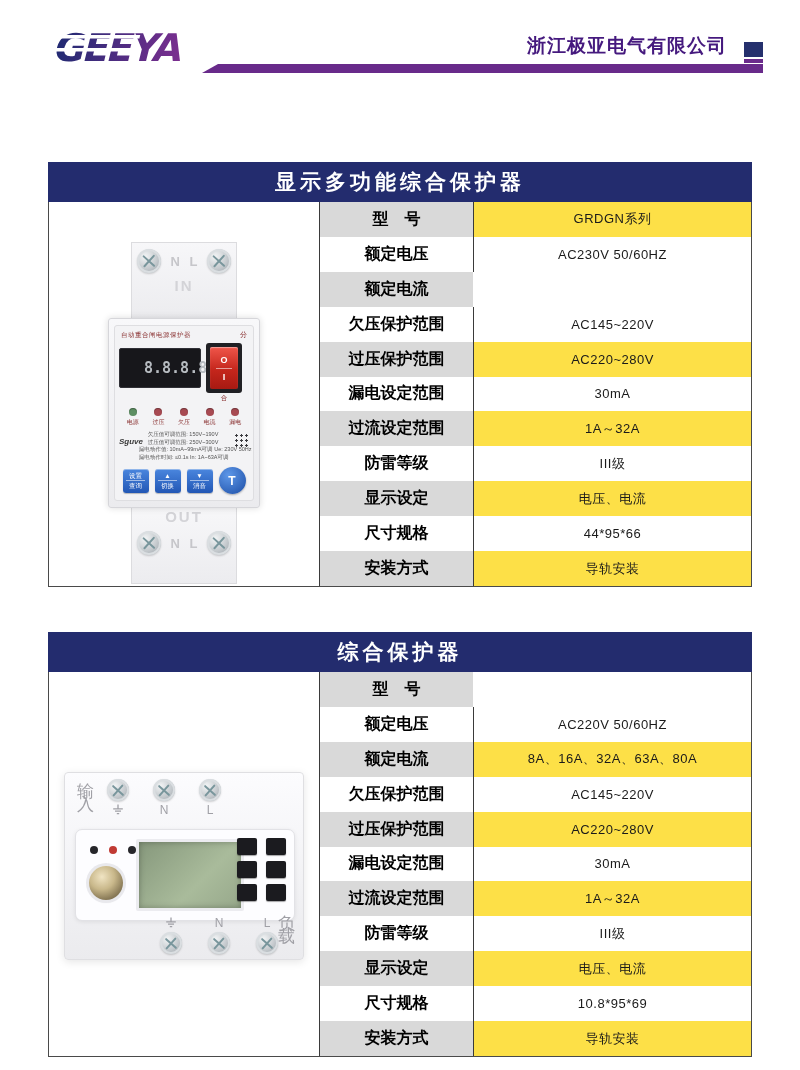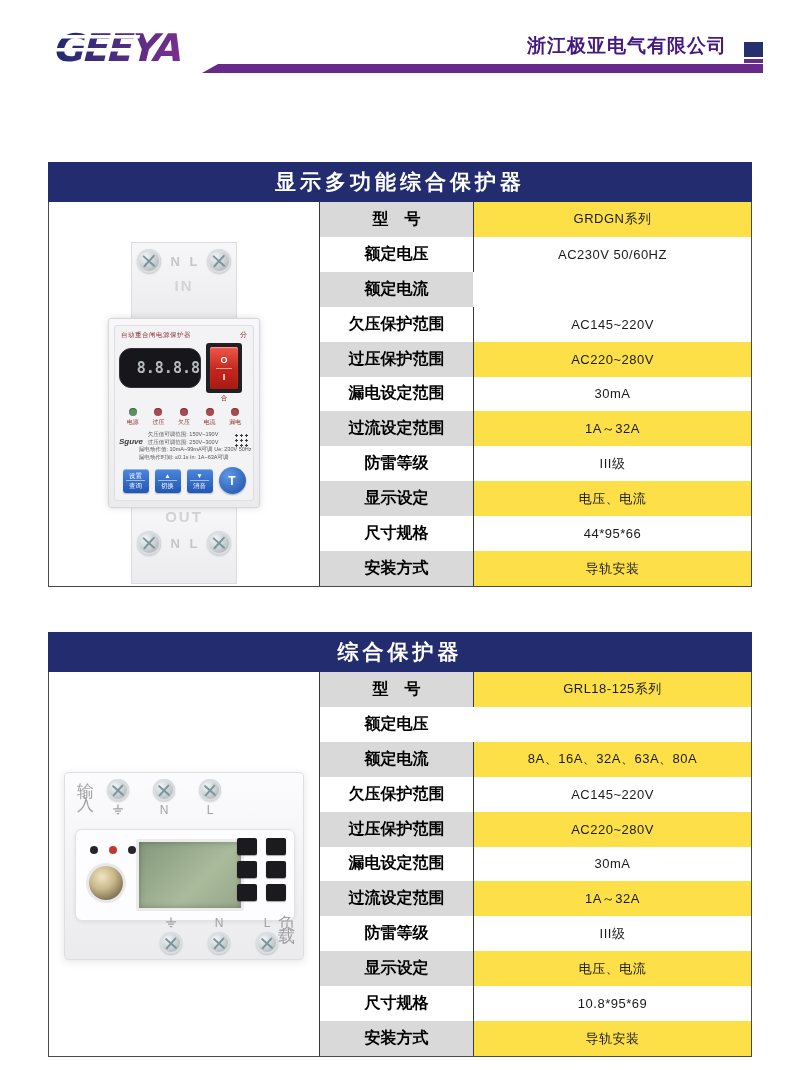--- a/index.html
+++ b/index.html
@@ -51,22 +51,22 @@
   .d1-terms { display:flex; align-items:center; justify-content:space-between; padding:6px 5px 0 5px; }
   .nl { color:#c6c6ca; font-size:13px; font-weight:bold; }
   .d1-inout { text-align:center; color:#d3d3d7; font-size:15px; font-weight:bold; letter-spacing:2px; margin-top:4px; }
   .d1-body { width:152px; background:linear-gradient(#f8f8fa,#ebebee); border:1px solid #d6d6da; border-radius:3px;
              padding:6px 5px; z-index:2; box-shadow:0 0 7px rgba(0,0,0,.14); }
   .d1-panel { background:#f3f3f5; border:1px solid #dedee1; border-radius:3px; padding:4px 4px 6px 4px; }
   .d1-titlerow { display:flex; justify-content:space-between; align-items:center; padding:0 2px; }
   .d1-title { font-size:6.5px; color:#8a3232; letter-spacing:0.5px; }
   .d1-fen { font-size:7px; color:#8a3232; }
   .d1-disprow { display:flex; gap:5px; margin-top:3px; align-items:flex-start; }
-  .d1-display { width:82px; height:40px; margin-top:5px; background:#17171b; border:1px solid #303036; border-radius:12px;
-                display:flex; align-items:center; justify-content:flex-end; }
+  .d1-display { width:82px; height:40px; margin-top:5px; background:#17171b; border:1px solid #303036; border-radius:2px;
+                display:flex; align-items:center; justify-content:flex-start;padding-left:24px; }
   .d1-digits { font-family:"DejaVu Sans Mono",monospace; font-size:15px; font-weight:bold; color:#b7bcc1; letter-spacing:0; }
   .d1-swcol { display:flex; flex-direction:column; align-items:center; gap:1px; }
   .d1-switch { width:36px; height:50px; background:#202024; border-radius:3px; padding:4px; }
   .d1-rocker { width:100%; height:100%; border-radius:2px; background:linear-gradient(#f0564a,#c4261c 55%,#a81a12);
                display:flex; flex-direction:column; align-items:center; justify-content:center; gap:3px;
                color:#fff; font-size:9px; font-weight:bold; box-shadow:inset 0 1px 1px rgba(255,255,255,.45); }
   .d1-rocker .sep { width:60%; height:1px; background:rgba(255,255,255,.55); }
   .d1-he { font-size:6.5px; color:#8a3232; }
   .d1-leds { display:flex; justify-content:space-between; padding:0 1px; margin-top:5px; }
   .led-group { display:flex; flex-direction:column; align-items:center; gap:2px; width:20%; }
@@ -346,24 +346,24 @@
                 <div class="screw small"></div>
               </div>
             </div>
             <div class="vlabel d2-load">负载</div>
           </div>
         </div>
       </div>
       <div class="rows">
           <div class="spec-row odd">
             <div class="param">型　号</div>
-            <div class="value">GRL18-125系列</div>
           </div>
           <div class="spec-row even">
             <div class="param">额定电压</div>
+            <div class="value">AC220V 50/60HZ</div>
           </div>
           <div class="spec-row odd">
             <div class="param">额定电流</div>
             <div class="value">8A、16A、32A、63A、80A</div>
           </div>
           <div class="spec-row even">
             <div class="param">欠压保护范围</div>
             <div class="value">AC145~220V</div>
           </div>
           <div class="spec-row odd">

